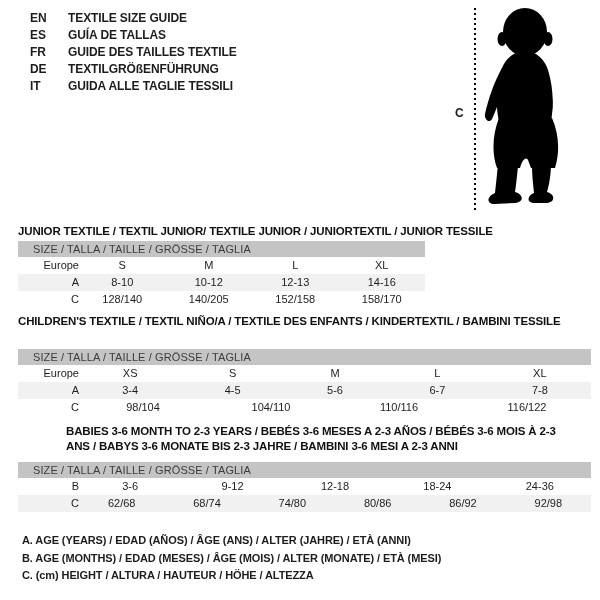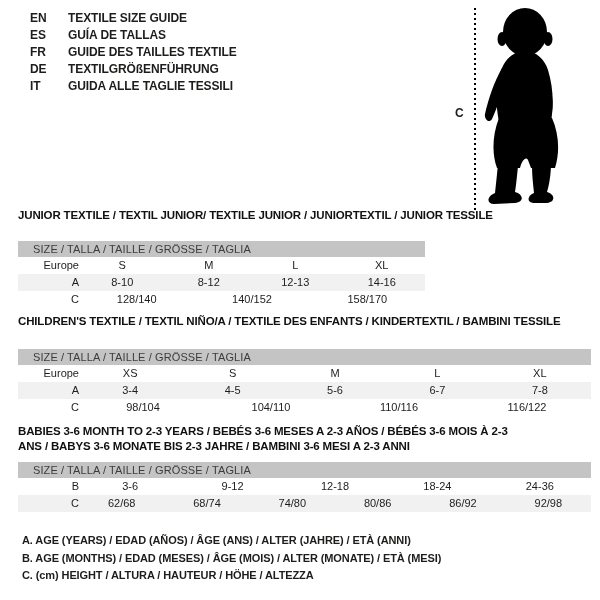--- a/index.html
+++ b/index.html
@@ -17,21 +17,21 @@
     position:absolute;left:474px;top:8px;width:2px;height:205px;
     background:repeating-linear-gradient(to bottom,#000 0 2px,transparent 2px 5px);
   }
   .measure-label{position:absolute;left:455px;top:106px;font-size:12px;font-weight:bold;}
   .baby-figure{position:absolute;left:481px;top:6px;width:94px;height:208px;}
   
   .section-title{
     position:absolute;left:18px;font-weight:bold;font-size:11.5px;
     letter-spacing:-0.15px;line-height:15px;color:#111;white-space:nowrap;
   }
-  .section-title.wrap{white-space:normal;}
+  .section-title.wrap{white-space:normal;margin-left:48px;}
   
   .size-table{position:absolute;left:18px;}
   .thead{
     height:16px;line-height:16px;font-size:11px;color:#3c3c3c;
     padding-left:15px;letter-spacing:0.1px;
   }
   .trow{display:flex;height:17px;line-height:17px;font-size:11px;}
   .tlabel{width:56px;padding-left:5px;text-align:right;}
   .tcell{flex:1;text-align:center;}
   
@@ -73,42 +73,43 @@
     <ellipse cx="67" cy="33" rx="4.5" ry="7"></ellipse>
     <path d="M44,44 C56,46 64,54 67,64 C72,80 73,98 70,116 L18,116 C14,96 15,76 21,62 C25,52 33,46 44,44 Z"></path>
     <path d="M21,62 C13,76 7,94 4,108 C3,113 8,118 11,113 C17,100 22,84 25,70 Z"></path>
     <path d="M64,64 C70,78 73,94 71,106 C70,113 62,115 61,108 C62,94 60,80 57,68 Z"></path>
     <path d="M18,112 C11,130 11,148 16,162 L39,162 C41,154 45,150 47,154 L50,162 L74,162 C79,146 78,128 71,112 Z"></path>
     <path d="M17,158 L37,160 C36,170 35,180 34,186 C42,188 44,196 34,197 L13,198 C5,198 6,190 14,187 C15,178 16,168 17,158 Z"></path>
     <path d="M51,160 L70,158 C70,168 68,180 66,186 C74,188 75,196 66,197 L52,197 C45,196 47,189 53,187 C52,178 51,169 51,160 Z"></path>
   </g>
 </svg>
 
-<div class="section-title" style="top:208px;">JUNIOR TEXTILE / TEXTIL JUNIOR/ TEXTILE JUNIOR / JUNIORTEXTIL / JUNIOR TESSILE</div>
+<div class="section-title" style="top:224px;">JUNIOR TEXTILE / TEXTIL JUNIOR/ TEXTILE JUNIOR / JUNIORTEXTIL / JUNIOR TESSILE</div>
 <div class="size-table" style="top:241px;width:407px;">
   <div class="thead" style="background: rgb(196, 196, 196);">SIZE / TALLA / TAILLE / GRÖSSE / TAGLIA</div>
   <div>
       <div class="trow">
         <div class="tlabel">Europe</div>
         <div class="tcell">S</div>
         <div class="tcell">M</div>
         <div class="tcell">L</div>
         <div class="tcell">XL</div>
       </div>
       <div class="trow" style="background: rgb(241, 241, 241);">
         <div class="tlabel">A</div>
         <div class="tcell">8-10</div>
-        <div class="tcell">8-12</div>
+        <div class="tcell">10-12</div>
         <div class="tcell">12-13</div>
         <div class="tcell">14-16</div>
       </div>
       <div class="trow">
         <div class="tlabel">C</div>
         <div class="tcell">128/140</div>
-        <div class="tcell">140/152</div>
+        <div class="tcell">140/205</div>
+        <div class="tcell">152/158</div>
         <div class="tcell">158/170</div>
       </div>
     </div>
 </div>
 
 <div class="section-title" style="top:314px;">CHILDREN'S TEXTILE / TEXTIL NIÑO/A / TEXTILE DES ENFANTS / KINDERTEXTIL / BAMBINI TESSILE</div>
 <div class="size-table" style="top:349px;width:573px;">
   <div class="thead" style="background: rgb(196, 196, 196);">SIZE / TALLA / TAILLE / GRÖSSE / TAGLIA</div>
   <div>
       <div class="trow">

